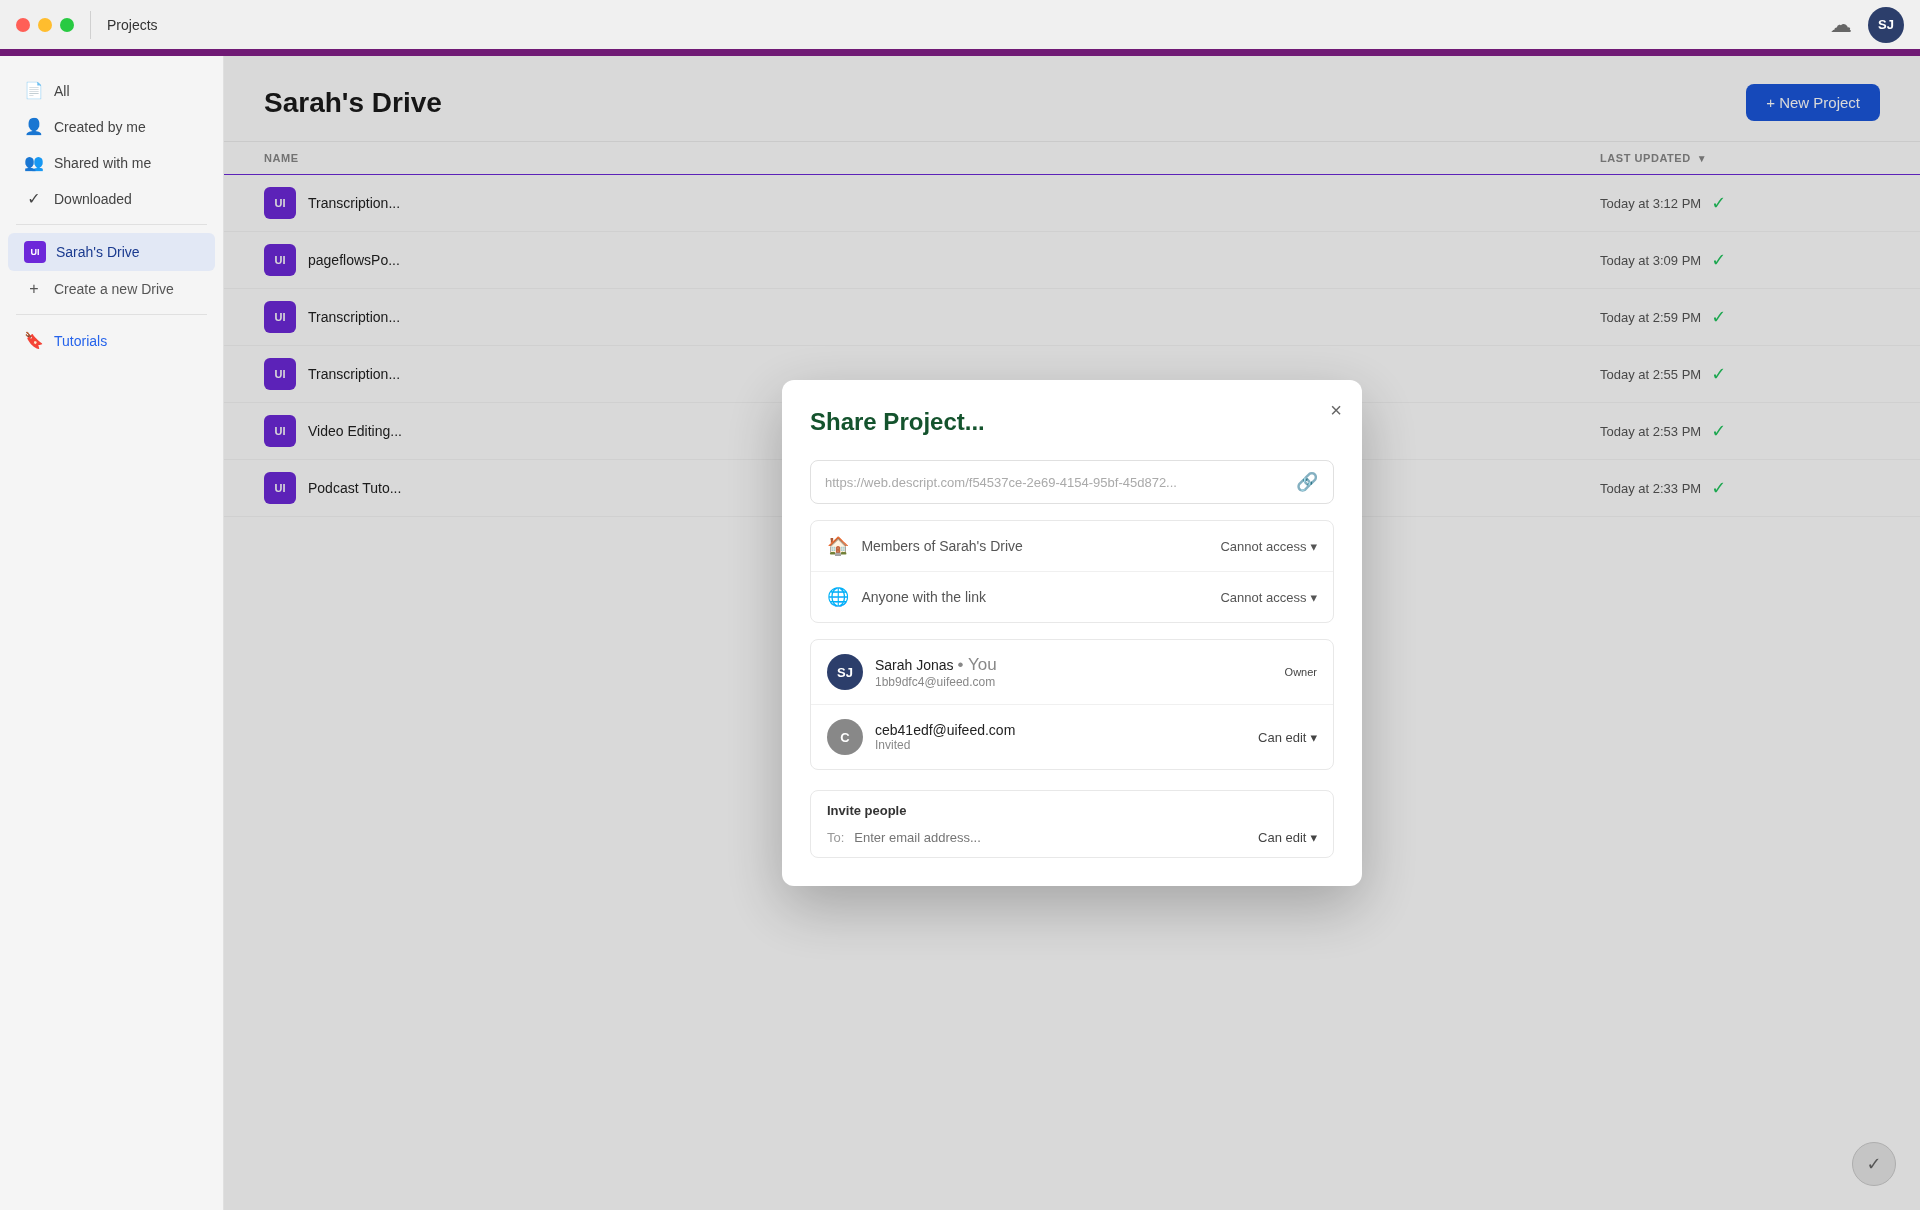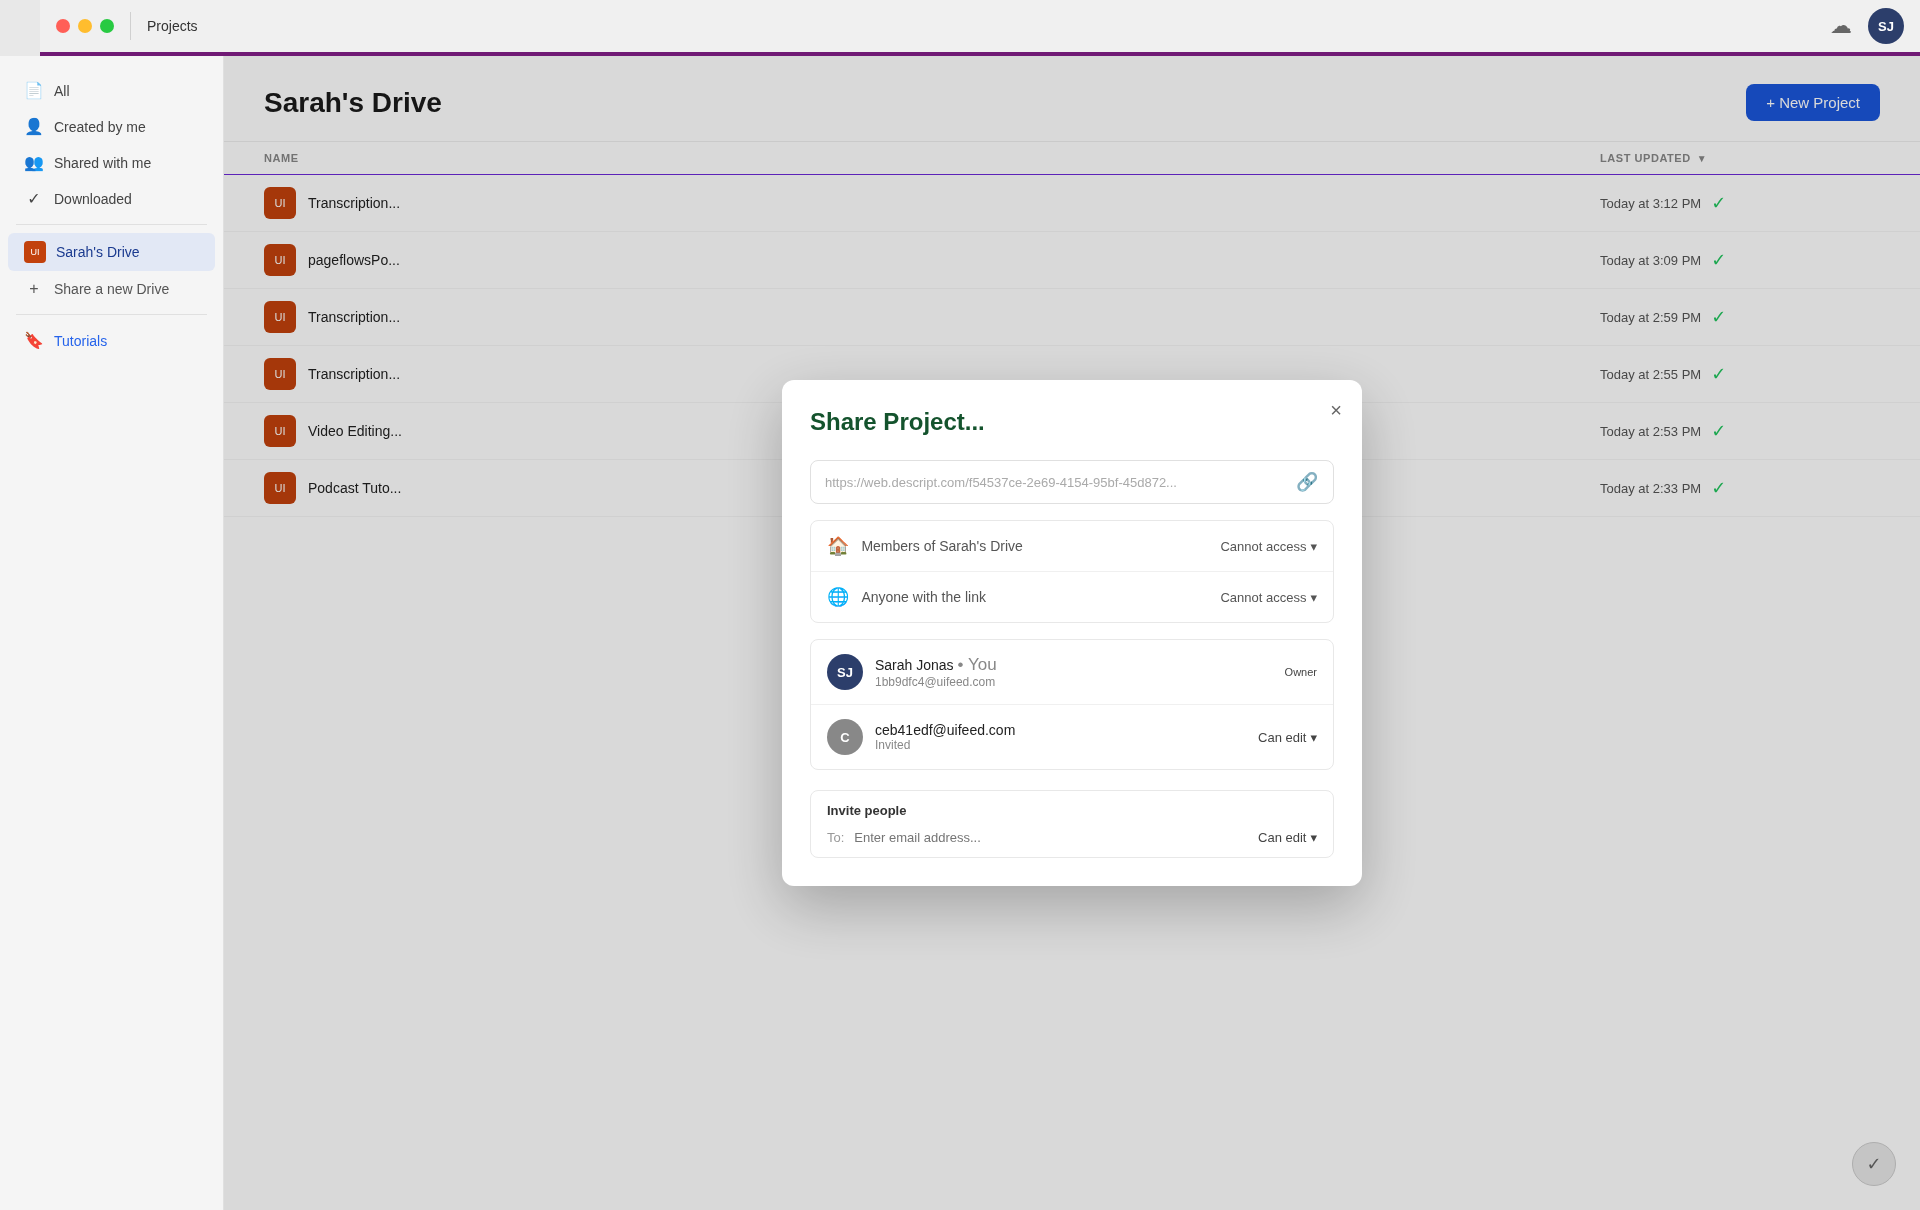--- a/index.html
+++ b/index.html
@@ -5,23 +5,22 @@
     * { margin: 0; padding: 0; box-sizing: border-box; }
     body { font-family: -apple-system, BlinkMacSystemFont, 'Segoe UI', sans-serif; background: #e8e8e8; width: 1920px; height: 1210px; overflow: hidden; }
 
     
     .titlebar {
       height: 56px;
       background: #f0f0f0;
       display: flex;
       align-items: center;
       padding: 10px 16px;
-      border-bottom: 4px solid #701a75;
+      border-bottom: 7px solid #701a75;
       position: relative;
-      margin-left: 40px;
     }
     .traffic-lights { display: flex; gap: 8px; align-items: center; }
     .traffic-light { width: 14px; height: 14px; border-radius: 50%; }
     .tl-red { background: #ff5f57; }
     .tl-yellow { background: #ffbd2e; }
     .tl-green { background: #28ca42; }
     .titlebar-divider { width: 1px; height: 28px; background: #d0d0d0; margin: 0 16px; }
     .titlebar-title { font-size: 14px; font-weight: 500; color: #333; }
     .titlebar-right { margin-left: auto; display: flex; align-items: center; gap: 16px; }
     .cloud-icon { font-size: 22px; color: #666; }
@@ -99,23 +98,23 @@
       display: grid;
       grid-template-columns: 1fr 280px;
       padding: 12px 40px;
       border-bottom: 1px solid #f5f5f5;
       align-items: center;
       cursor: pointer;
     }
     .row-name { display: flex; align-items: center; gap: 12px; font-size: 14px; color: #222; }
     .row-icon {
       width: 32px; height: 32px; border-radius: 6px;
-      background: #c2410c; color: white;
+      background: #6d28d9; color: white;
       display: flex; align-items: center; justify-content: center;
-      font-size: 11px; font-weight: 400;
+      font-size: 11px; font-weight: 700;
     }
     .row-time { font-size: 13px; color: #555; display: flex; align-items: center; gap: 10px; }
     .check-icon { color: #22c55e; font-size: 18px; }
     .last-updated-col { display: flex; align-items: center; gap: 6px; }
     .sort-arrow { font-size: 10px; color: #888; }
 
     
     .overlay {
       position: absolute;
       top: 0; left: 0; right: 0; bottom: 0;
@@ -252,21 +251,21 @@
     </div>
 
     <div class="sidebar-section-divider"></div>
 
     <div class="sidebar-item active">
       <div class="row-icon" style="width:22px;height:22px;font-size:9px;border-radius:4px;">UI</div>
       <span>Sarah's Drive</span>
     </div>
     <div class="sidebar-item create">
       <span class="icon">+</span>
-      <span>Share a new Drive</span>
+      <span>Create a new Drive</span>
     </div>
 
     <div class="sidebar-section-divider"></div>
 
     <div class="sidebar-item tutorials">
       <span class="icon">🔖</span>
       <span>Tutorials</span>
     </div>
   </div>
 

